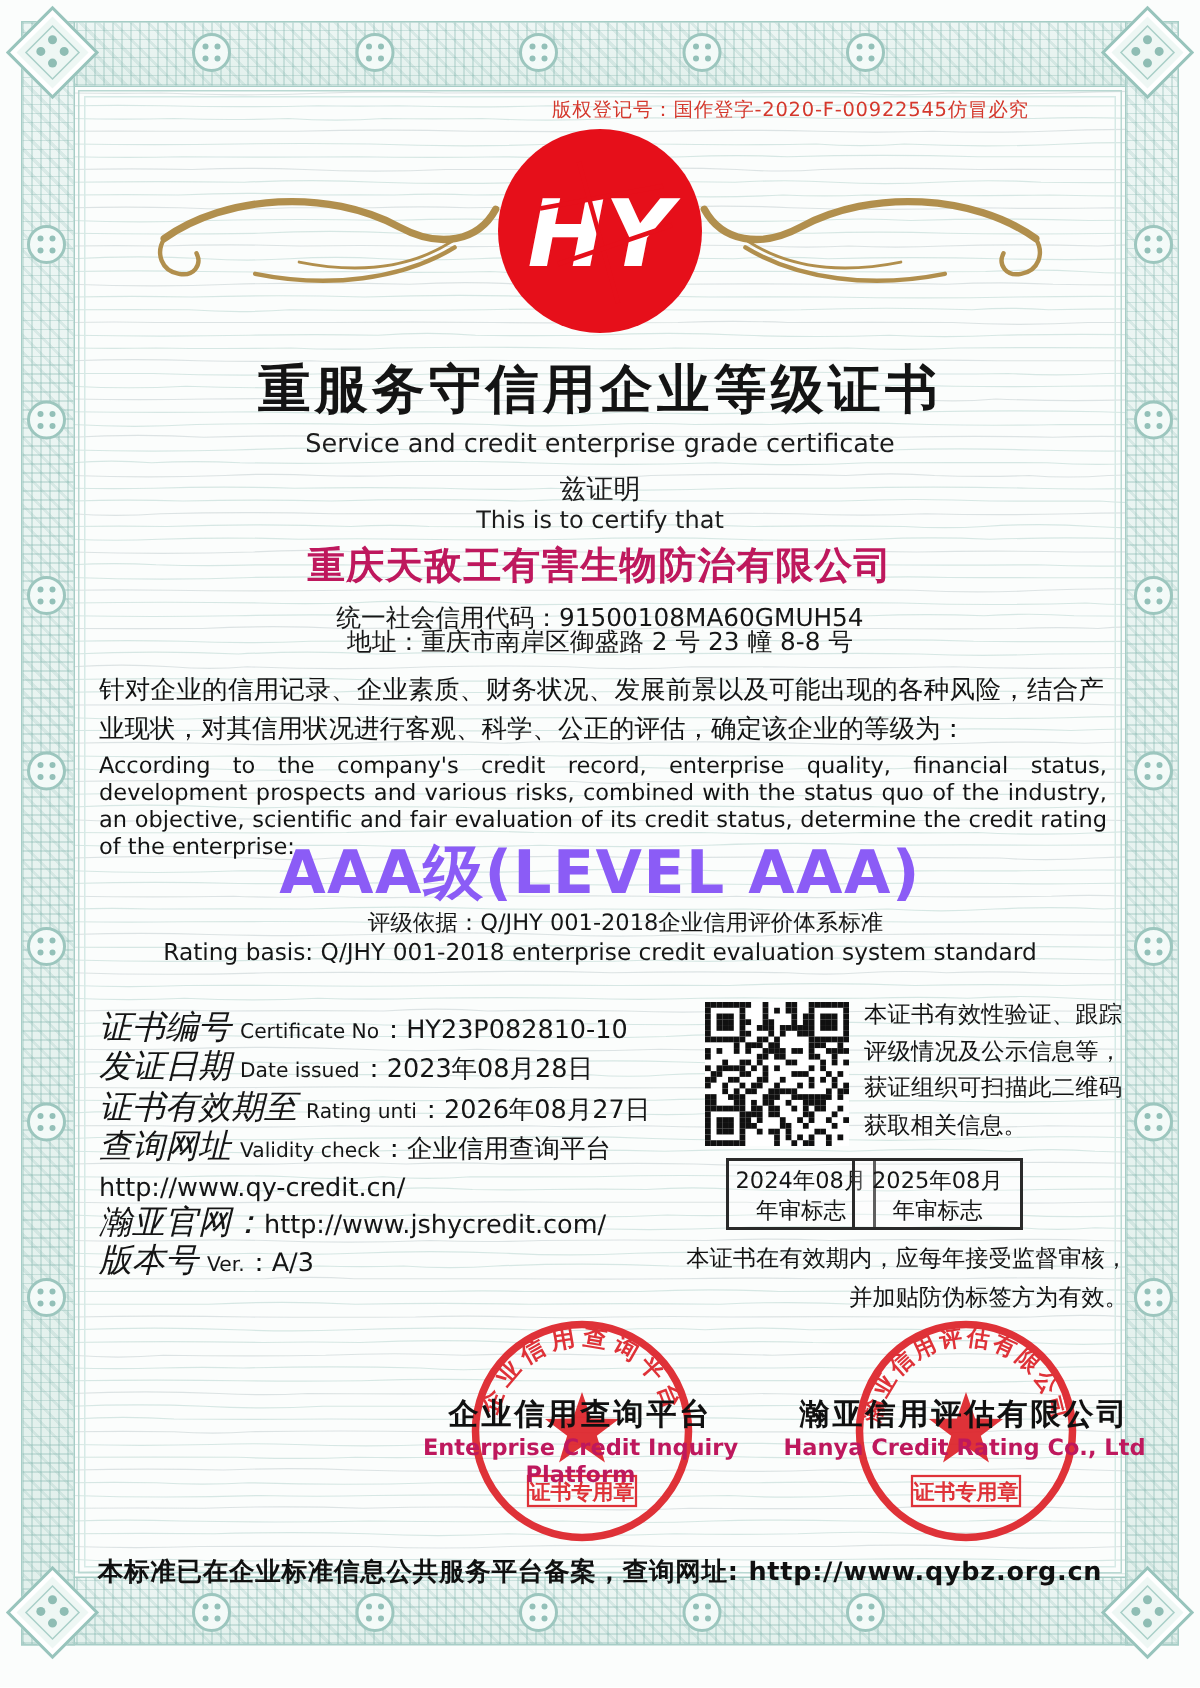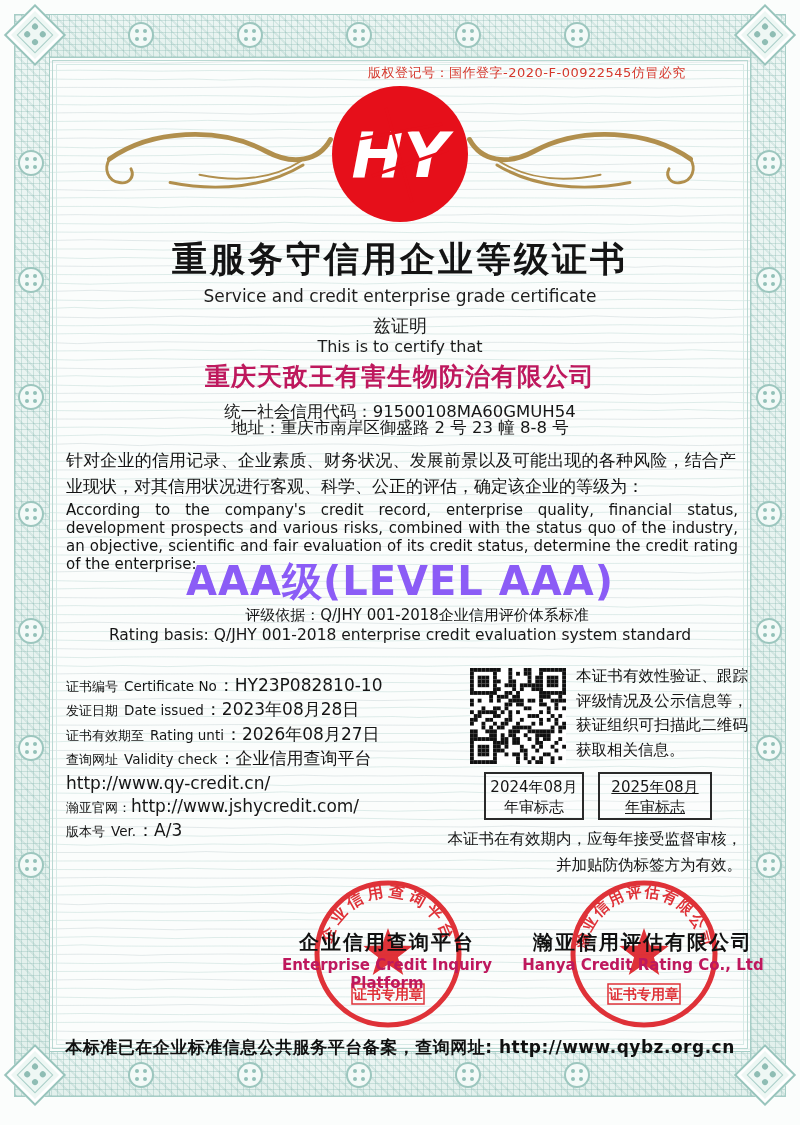--- a/index.html
+++ b/index.html
@@ -42,21 +42,21 @@
   .subtitle{font-size:17px;color:#1c1c1c;}
   .certify-zh{font-size:18px;color:#1c1c1c;}
   .certify-en{font-size:16px;color:#1c1c1c;}
   .company{font-size:25px;font-weight:bold;letter-spacing:1px;color:#be185d;}
   .subinfo{font-size:16.5px;color:#161616;}
   .para-zh{font-size:17px;line-height:25.5px;text-align:justify;color:#131313;}
   .para-en{font-size:15px;line-height:18px;text-align:justify;color:#131313;}
   .level{font-size:40px;font-weight:bold;color:#8b5cf6;letter-spacing:1px;}
   .basis{font-size:15px;color:#161616;}
   .dline{line-height:23.4px;white-space:nowrap;}
-  .dz{font-size:13px;} .de{font-size:13.5px;margin:0 1px 0 6px;} .dv{font-size:17px;}
+  .dz{font-size:22px;font-style:italic;} .de{font-size:13.5px;margin:0 1px 0 6px;} .dv{font-size:17px;}
   .qr-note{font-size:15.5px;line-height:24.5px;text-align:justify;color:#131313;}
   .ybox{position:absolute;border:2px solid #2a2a2a;text-align:center;font-size:15px;line-height:20px;
         padding-top:3px;background:rgba(255,255,255,.25);}
   .annual-note{font-size:15.5px;line-height:26px;text-align:right;color:#131313;}
   .seal{position:absolute;opacity:.92;}
   .orgzh{font-size:20px;font-weight:bold;letter-spacing:2px;color:#101010;text-align:center;}
   .orgen{font-size:15px;font-weight:bold;color:#be185d;text-align:center;}
   .footer{font-size:17px;font-weight:bold;color:#101010;letter-spacing:.5px;}
 </style>
 </head>
@@ -560,25 +560,25 @@
       <rect x="65.28" y="92.16" width="3.84" height="3.84" fill="#101010"></rect>
       <rect x="69.12" y="92.16" width="3.84" height="3.84" fill="#101010"></rect>
       <rect x="80.64" y="92.16" width="3.84" height="3.84" fill="#101010"></rect>
     </svg>
   <div class="abs qr-note" style="left:576px;top:664px;width:172px;">本证书有效性验证、跟踪评级情况及公示信息等，获证组织可扫描此二维码获取相关信息。</div>
 
   <div class="ybox" style="left:484px;top:772px;width:96px;height:41px;">
     <div>2024年08月</div>
     <div>年审标志</div>
   </div>
-  <div class="ybox" style="left:598px;top:772px;width:110px;height:41px;text-decoration:underline;">
+  <div class="ybox" style="left:568px;top:772px;width:110px;height:41px;">
     <div>2025年08月</div>
     <div>年审标志</div>
   </div>
-  <div class="abs annual-note" style="left:430px;top:826px;width:312px;">
+  <div class="abs annual-note" style="left:440px;top:826px;width:312px;">
     <div>本证书在有效期内，应每年接受监督审核，</div>
     <div>并加贴防伪标签方为有效。</div>
   </div>
 
   <svg class="seal" style="left:312px;top:878px;" width="152" height="152" viewBox="0 0 152 152">
     <defs>
         <path id="arc1" d="M 22 98 A 58 58 0 1 1 130 98" fill="none"></path>
       </defs>
     <circle cx="76" cy="76" r="71" fill="none" stroke="#dd2128" stroke-width="5"></circle>
     <polygon points="76,50 82.1,67.6 100.7,68 85.9,79.2 91.3,97 76,86.4 60.7,97 66.1,79.2 51.3,68 69.9,67.6" fill="#dd2128"></polygon>

